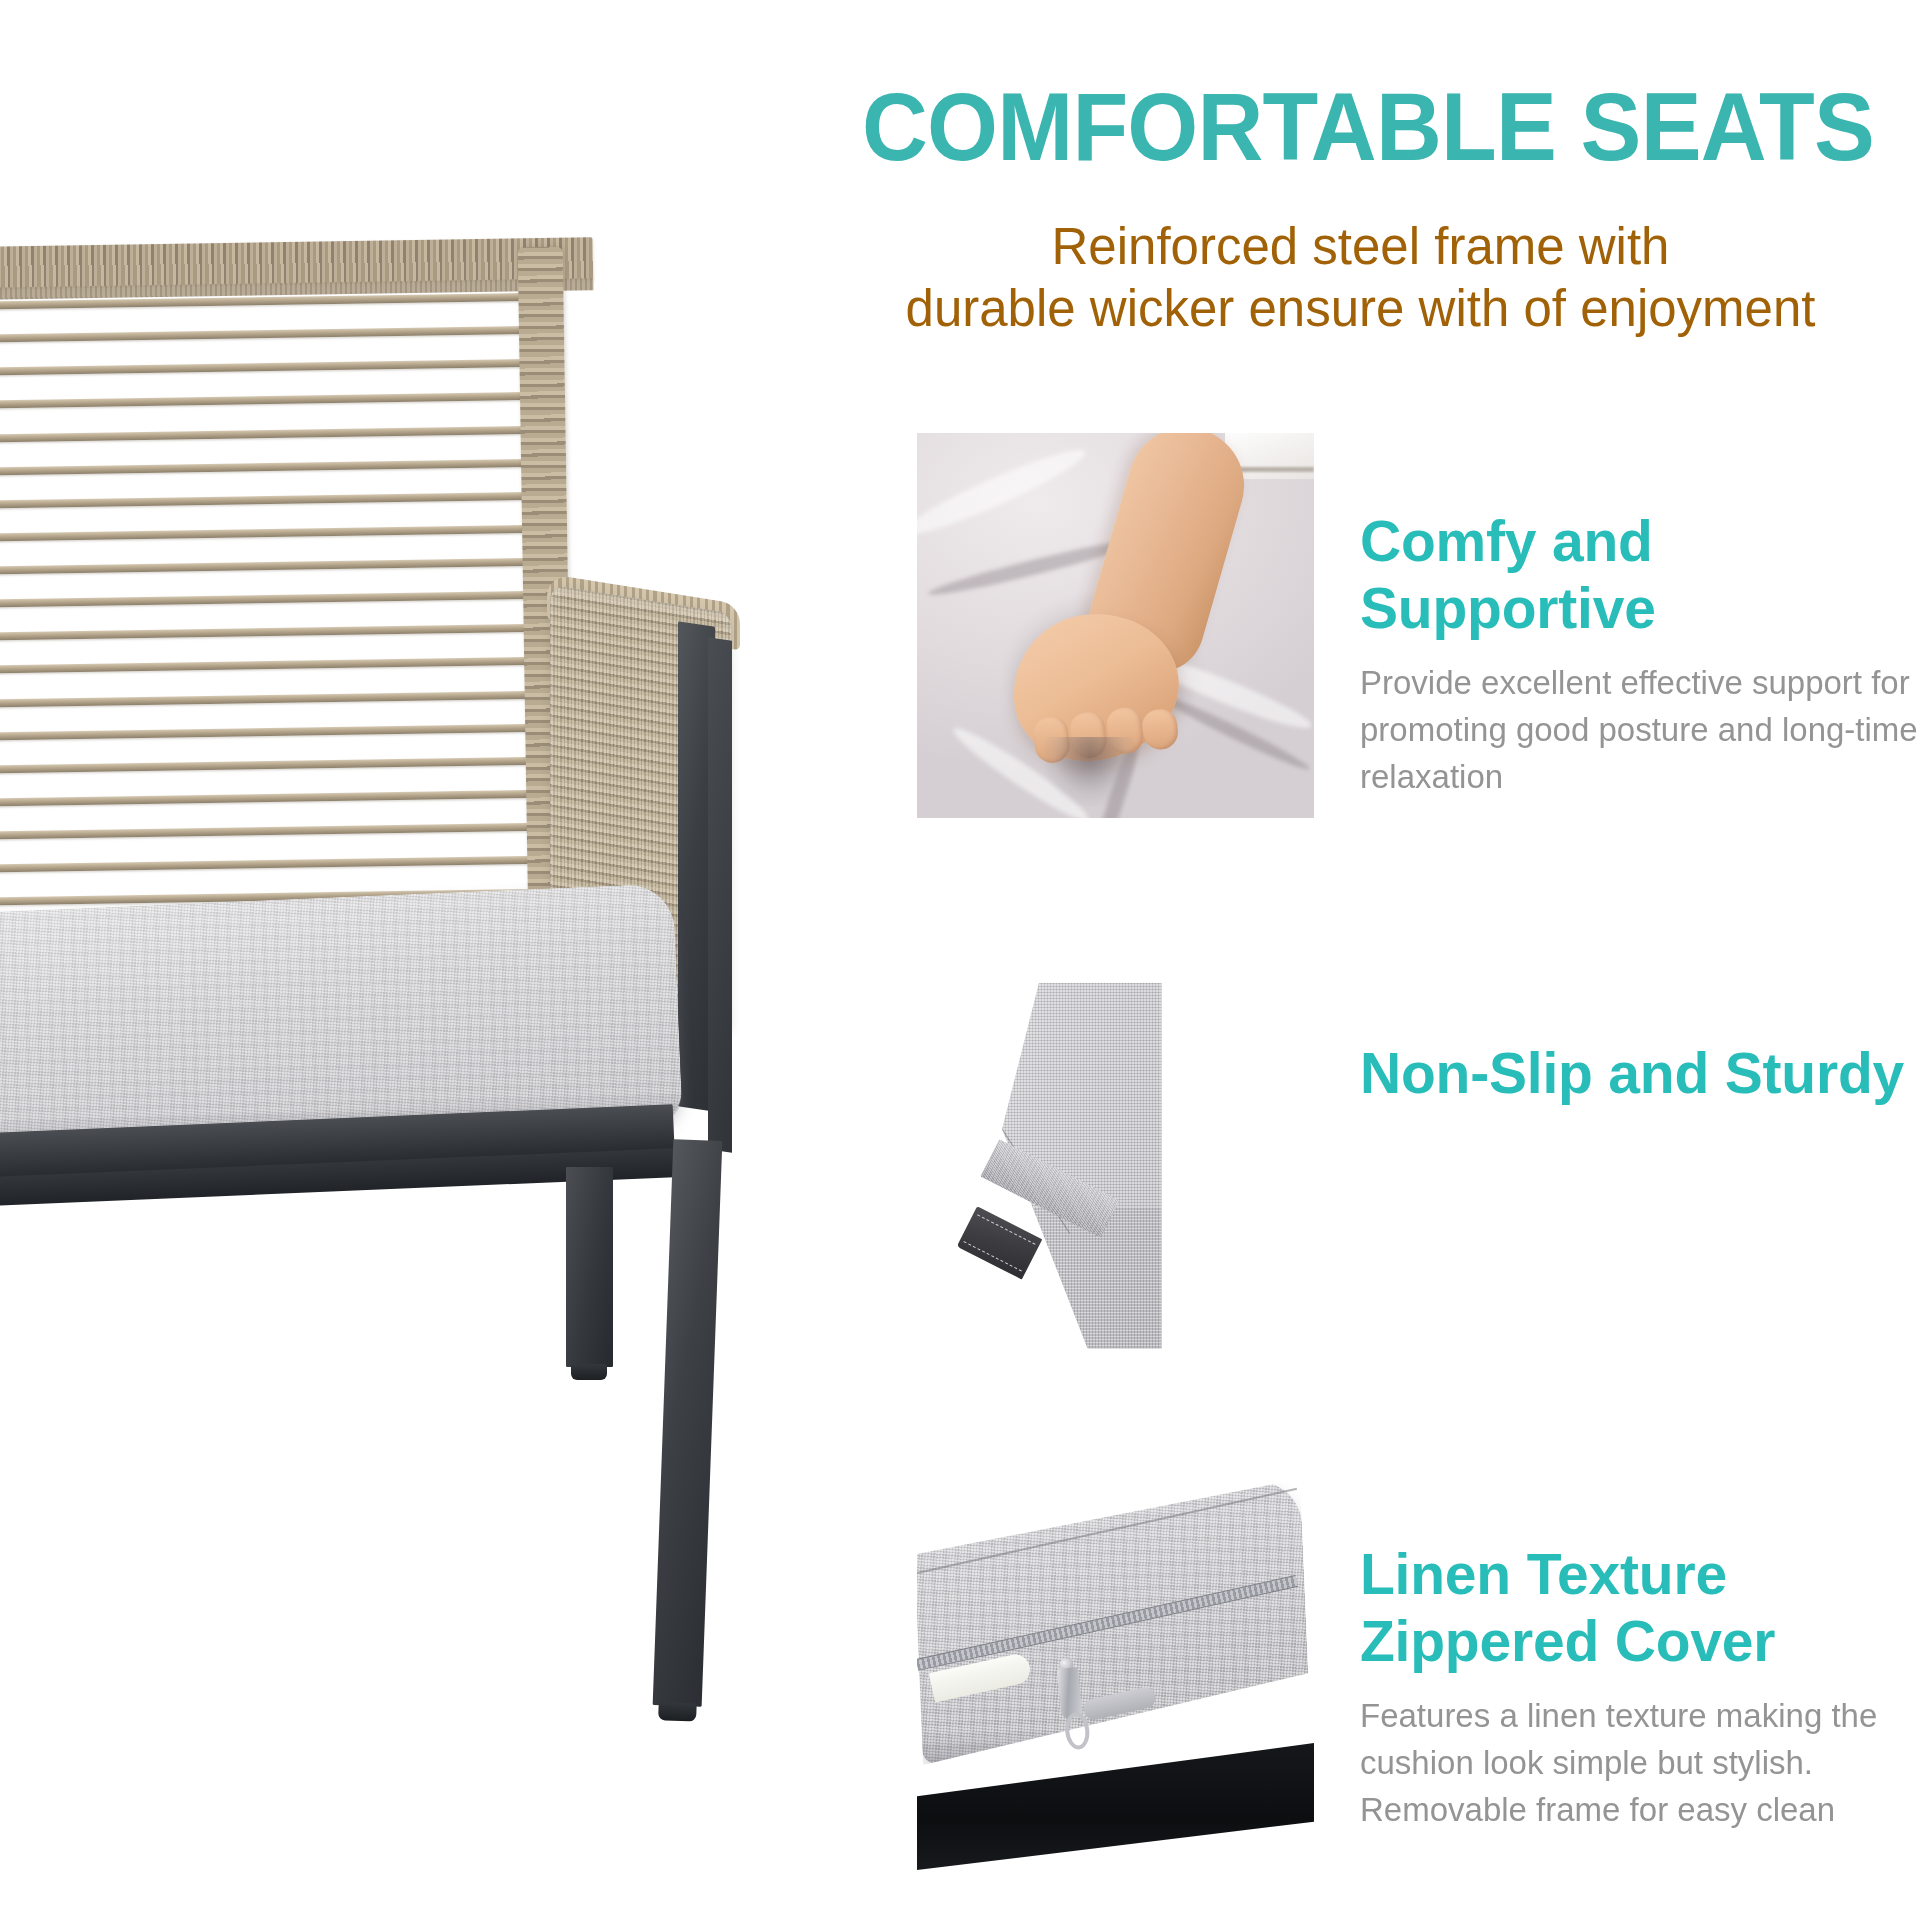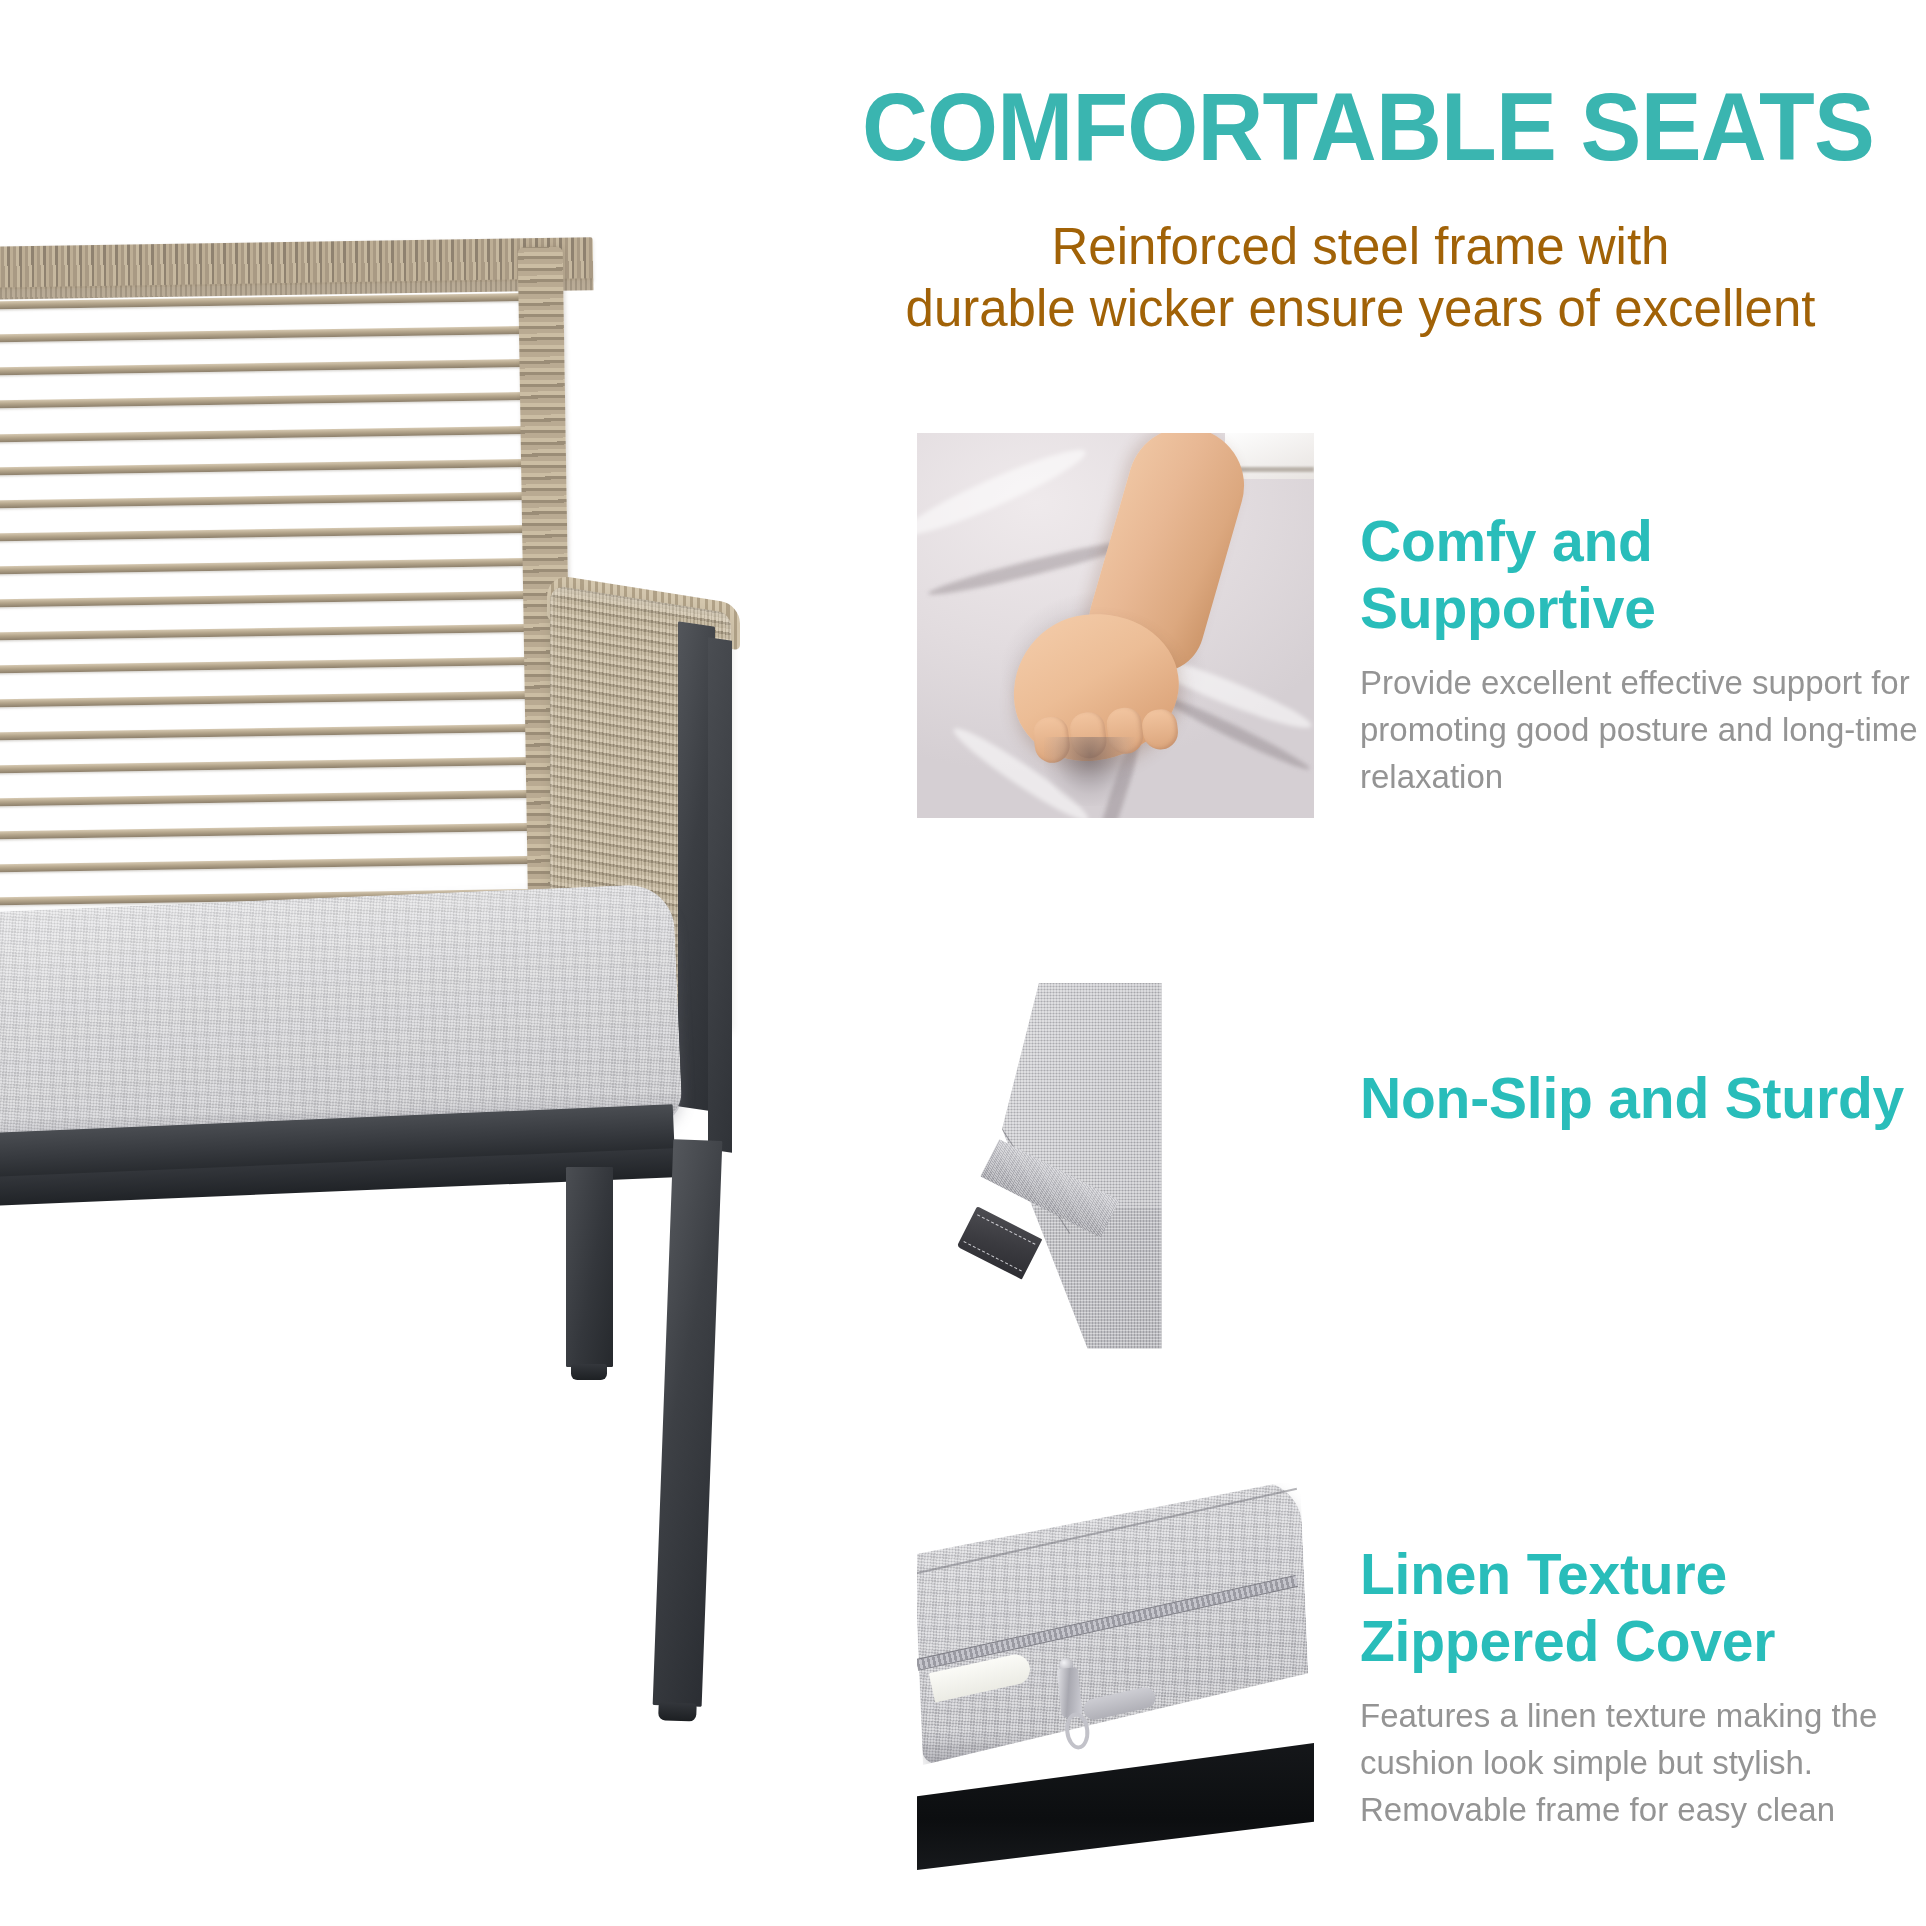--- a/index.html
+++ b/index.html
@@ -339,21 +339,21 @@
     <div class="seatbar2"></div>
 
     <div class="legback"></div>
     <div class="legfront"></div>
   </div>
 
   <div class="hero-title">COMFORTABLE SEATS</div>
 
   <div class="hero-sub">
     <span>Reinforced steel frame with</span>
-    <span>durable wicker ensure years of excellent</span>
+    <span>durable wicker ensure with of enjoyment</span>
   </div>
 
   <div class="row">
     <div class="thumb t1">
       <div class="cush"></div>
       <div class="topedge"></div>
       <div class="fold" style="left:-23px;top:46px;width:200px;height:27px;transform:rotate(-24deg)"></div>
       <div class="fold d" style="left:7.7px;top:127px;width:216px;height:15.4px;transform:rotate(-14deg)"></div>
       <div class="fold" style="left:216px;top:247px;width:185px;height:23px;transform:rotate(22deg)"></div>
       <div class="fold d" style="left:235px;top:293px;width:166px;height:13px;transform:rotate(26deg)"></div>
@@ -373,21 +373,21 @@
       <p class="f-body">Provide excellent effective support for promoting good posture and long-time relaxation</p>
     </div>
   </div>
 
   <div class="row">
     <div class="thumb t2">
       <div class="panel"></div>
       <div class="strapg"></div>
       <div class="strapd"></div>
     </div>
-    <div class="txtcol" style="top:1065px">
+    <div class="txtcol" style="top:1040px">
       <p class="f-head">Non-Slip and Sturdy</p>
     </div>
   </div>
 
   <div class="row">
     <div class="thumb t3">
       <div class="frame"></div>
       <div class="cushion"></div>
       <div class="seam"></div>
       <div class="zipline"></div>

